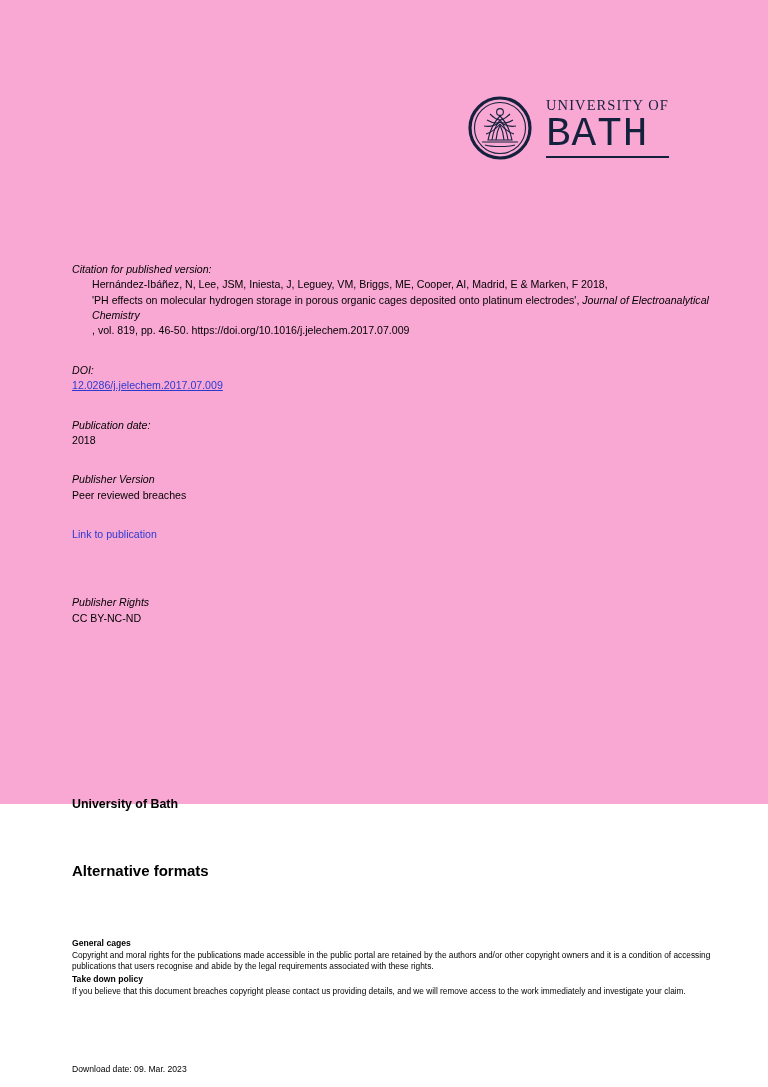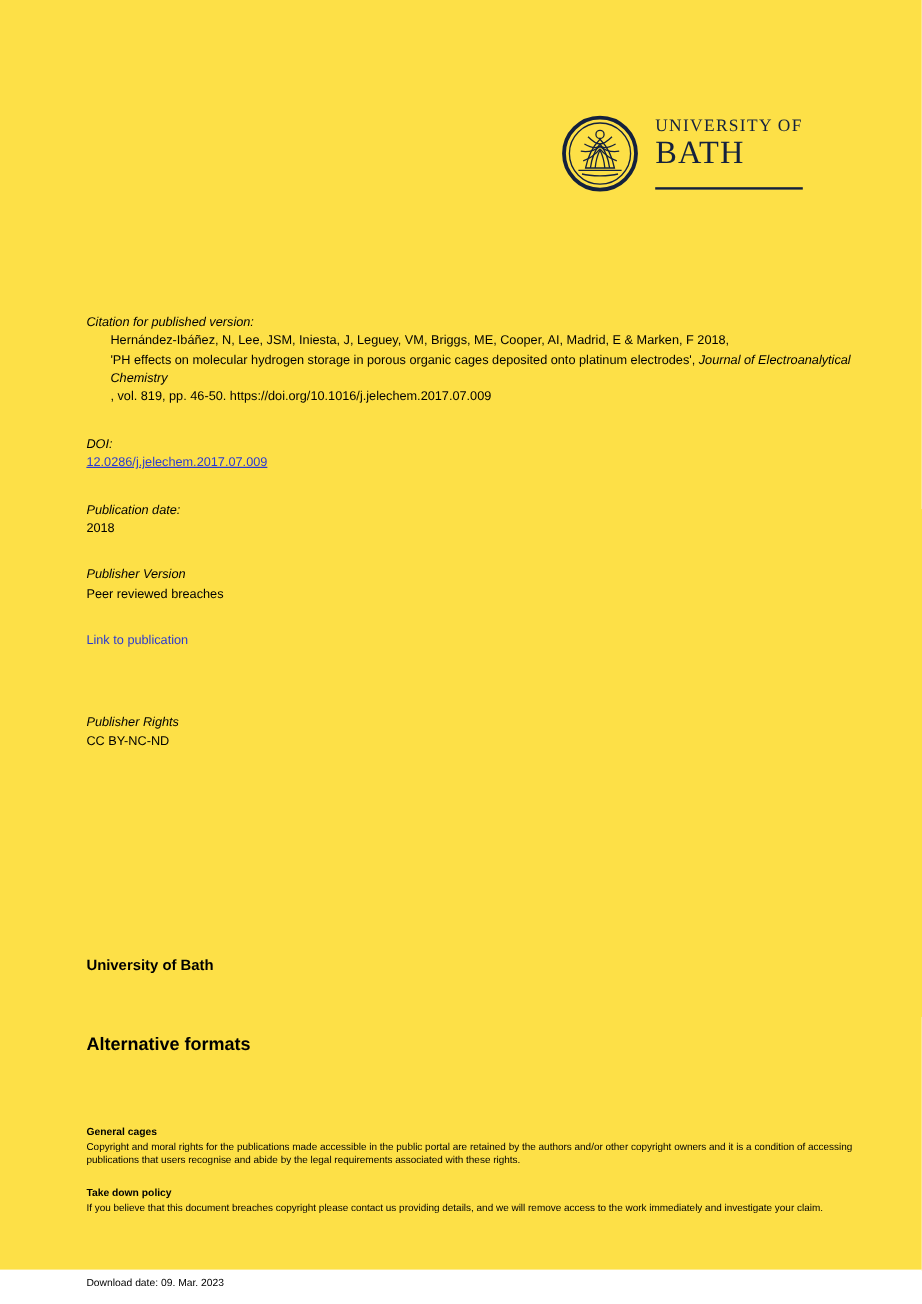--- a/index.html
+++ b/index.html
@@ -12,22 +12,22 @@
     height: 1087px;
     position: relative;
     font-family: "Liberation Sans", sans-serif;
     color: #000000;
     overflow: hidden;
   }
 
   .page {
     position: relative;
     width: 768px;
-    height: 1058px;
-    background: #fde047;
+    height: 804px;
+    background: #f9a8d4;
   }
 
   
   .logo-block {
     position: absolute;
     top: 92px;
     left: 468px;
     width: 212px;
     height: 72px;
     display: flex;
@@ -48,27 +48,27 @@
   }
   .logo-univ {
     font-family: "Liberation Serif", serif;
     font-size: 14.5px;
     letter-spacing: 1.1px;
     color: #14213d;
     line-height: 1;
     margin-bottom: 3px;
   }
   .logo-bath {
-    font-family: Liberation Serif, serif;
-    font-size: 27px;
+    font-family: Liberation Mono, monospace;
+    font-size: 41px;
     letter-spacing: 1px;
     color: #14213d;
     line-height: 0.95;
     border-bottom: 2px solid #14213d;
-    padding-bottom: 15px;
+    padding-bottom: 2px;
   }
 
   
   .meta {
     position: absolute;
     left: 72px;
     top: 262px;
     width: 646px;
   }
   .meta-label {
@@ -136,21 +136,21 @@
   .rights h4 {
     margin: 0 0 2px 0;
     font-size: 8.6px;
     font-weight: bold;
   }
   .rights p {
     margin: 0;
     font-size: 8.3px;
     line-height: 1.35;
   }
-  .rights .block2 { margin-top: 17px; }
+  .rights .block2 { margin-top: 2px; }
 
   .download-date {
     position: absolute;
     left: 72px;
     top: 1064px;
     font-size: 8.6px;
   }
 </style>
 </head>
 <body>

